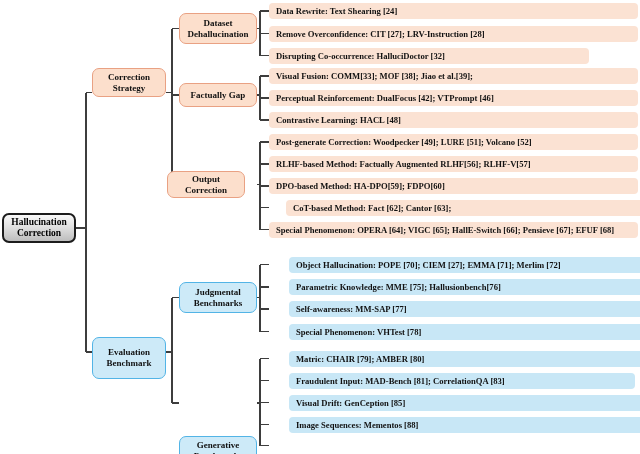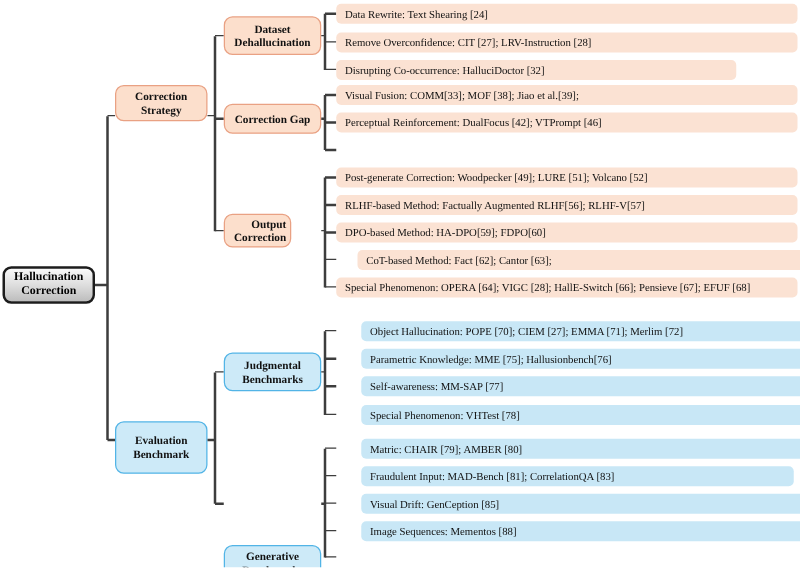--- a/index.html
+++ b/index.html
@@ -13,21 +13,21 @@
     text-align:center;font-weight:bold;border-radius:7px;font-size:9px;line-height:1.2;color:#111;
     padding:1px 3px;
   }
   .node.peach{background:var(--peach-node,#fcdfcc);border:1.5px solid var(--peach-border,#e9a183);}
   .node.blue{background:var(--blue-node,#cdeaf8);border:1.5px solid var(--blue-border,#52b4e6);}
   .node.root{
     background:linear-gradient(180deg,#f9f9f9 0%,#dedede 50%,#bdbdbd 100%);
     border:2px solid #1c1c1c;font-size:9.5px;border-radius:7px;color:#000;
   }
   .leaf{
-    position:absolute;box-sizing:border-box;border-radius:4px;font-weight:normal;font-size:8.6px;
+    position:absolute;box-sizing:border-box;border-radius:4px;font-weight:bold;font-size:8.6px;
     display:flex;align-items:center;padding-left:7px;white-space:nowrap;overflow:hidden;color:#111;
   }
   .leaf.peach{background:var(--peach-leaf,#fbe2d3);}
   .leaf.blue{background:var(--blue-leaf,#c8e7f6);margin-left:20px;}
 </style>
 </head>
 <body>
 
 <div id="stage">
     <div class="node root" style="left: 2px; top: 213px; width: 74px; height: 30px;">Hallucination Correction</div>
@@ -41,42 +41,43 @@
     <div class="node peach" style="left: 179px; top: 13px; width: 78px; height: 31px;">Dataset Dehallucination</div>
     <div class="line" style="left: 257px; top: 27.7px; width: 3px; height: 1.6px;"></div>
     <div class="line" style="left: 259.2px; top: 11px; width: 1.6px; height: 44.5px;"></div>
     <div class="line" style="left: 260px; top: 10.2px; width: 9px; height: 1.6px;"></div>
     <div class="leaf peach" style="left: 269px; top: 3px; width: 369px; height: 16px;">Data Rewrite: Text Shearing [24]</div>
     <div class="line" style="left: 260px; top: 32.7px; width: 9px; height: 1.6px;"></div>
     <div class="leaf peach" style="left: 269px; top: 25.5px; width: 369px; height: 16px;">Remove Overconfidence: CIT [27]; LRV-Instruction [28]</div>
     <div class="line" style="left: 260px; top: 54.7px; width: 9px; height: 1.6px;"></div>
     <div class="leaf peach" style="left: 269px; top: 47.5px; width: 320px; height: 16px;">Disrupting Co-occurrence: HalluciDoctor [32]</div>
     <div class="line" style="left: 172px; top: 94.2px; width: 7px; height: 1.6px;"></div>
-    <div class="node peach" style="left: 179px; top: 83px; width: 78px; height: 24px;">Correction Gap</div>
+    <div class="node peach" style="left: 179px; top: 83px; width: 78px; height: 24px;">Factually Gap</div>
     <div class="line" style="left: 257px; top: 94.2px; width: 3px; height: 1.6px;"></div>
     <div class="line" style="left: 259.2px; top: 76px; width: 1.6px; height: 44px;"></div>
     <div class="line" style="left: 260px; top: 75.2px; width: 9px; height: 1.6px;"></div>
     <div class="leaf peach" style="left: 269px; top: 68px; width: 369px; height: 16px;">Visual Fusion: COMM[33]; MOF [38]; Jiao et al.[39];</div>
     <div class="line" style="left: 260px; top: 97.2px; width: 9px; height: 1.6px;"></div>
     <div class="leaf peach" style="left: 269px; top: 90px; width: 369px; height: 16px;">Perceptual Reinforcement: DualFocus [42]; VTPrompt [46]</div>
     <div class="line" style="left: 260px; top: 119.2px; width: 9px; height: 1.6px;"></div>
+    <div class="leaf peach" style="left: 269px; top: 112px; width: 369px; height: 16px;">Contrastive Learning: HACL [48]</div>
     <div class="line" style="left: 172px; top: 183.7px; width: 7px; height: 1.6px;"></div>
-    <div class="node peach" style="left: 179px; top: 171px; width: 54px; height: 27px; text-align: right;">Output Correction</div>
+    <div class="node peach" style="left: 167px; top: 171px; width: 78px; height: 27px;">Output Correction</div>
     <div class="line" style="left: 257px; top: 183.7px; width: 3px; height: 1.6px;"></div>
     <div class="line" style="left: 259.2px; top: 142px; width: 1.6px; height: 87.5px;"></div>
     <div class="line" style="left: 260px; top: 141.2px; width: 9px; height: 1.6px;"></div>
     <div class="leaf peach" style="left: 269px; top: 134px; width: 369px; height: 16px;">Post-generate Correction: Woodpecker [49]; LURE [51]; Volcano [52]</div>
     <div class="line" style="left: 260px; top: 163.2px; width: 9px; height: 1.6px;"></div>
     <div class="leaf peach" style="left: 269px; top: 156px; width: 369px; height: 16px;">RLHF-based Method: Factually Augmented RLHF[56]; RLHF-V[57]</div>
     <div class="line" style="left: 260px; top: 185.2px; width: 9px; height: 1.6px;"></div>
     <div class="leaf peach" style="left: 269px; top: 178px; width: 369px; height: 16px;">DPO-based Method: HA-DPO[59]; FDPO[60]</div>
     <div class="line" style="left: 260px; top: 206.7px; width: 9px; height: 1.6px;"></div>
     <div class="leaf peach" style="left: 286px; top: 199.5px; width: 369px; height: 16px;">CoT-based Method: Fact [62]; Cantor [63];</div>
     <div class="line" style="left: 260px; top: 228.7px; width: 9px; height: 1.6px;"></div>
-    <div class="leaf peach" style="left: 269px; top: 221.5px; width: 369px; height: 16px;">Special Phenomenon: OPERA [64]; VIGC [28]; HallE-Switch [66]; Pensieve [67]; EFUF [68]</div>
+    <div class="leaf peach" style="left: 269px; top: 221.5px; width: 369px; height: 16px;">Special Phenomenon: OPERA [64]; VIGC [65]; HallE-Switch [66]; Pensieve [67]; EFUF [68]</div>
     <div class="line" style="left: 86px; top: 351.2px; width: 6px; height: 1.6px;"></div>
     <div class="node blue" style="left: 92px; top: 337px; width: 74px; height: 42px;">Evaluation Benchmark</div>
     <div class="line" style="left: 166px; top: 351.2px; width: 6px; height: 1.6px;"></div>
     <div class="line" style="left: 171.2px; top: 297.5px; width: 1.6px; height: 105.5px;"></div>
     <div class="line" style="left: 172px; top: 296.7px; width: 7px; height: 1.6px;"></div>
     <div class="node blue" style="left: 179px; top: 282px; width: 78px; height: 31px;">Judgmental Benchmarks</div>
     <div class="line" style="left: 257px; top: 296.7px; width: 3px; height: 1.6px;"></div>
     <div class="line" style="left: 259.2px; top: 264.5px; width: 1.6px; height: 67px;"></div>
     <div class="line" style="left: 260px; top: 263.7px; width: 9px; height: 1.6px;"></div>
     <div class="leaf blue" style="left: 269px; top: 256.5px; width: 369px; height: 16px;">Object Hallucination: POPE [70]; CIEM [27]; EMMA [71]; Merlim [72]</div>

